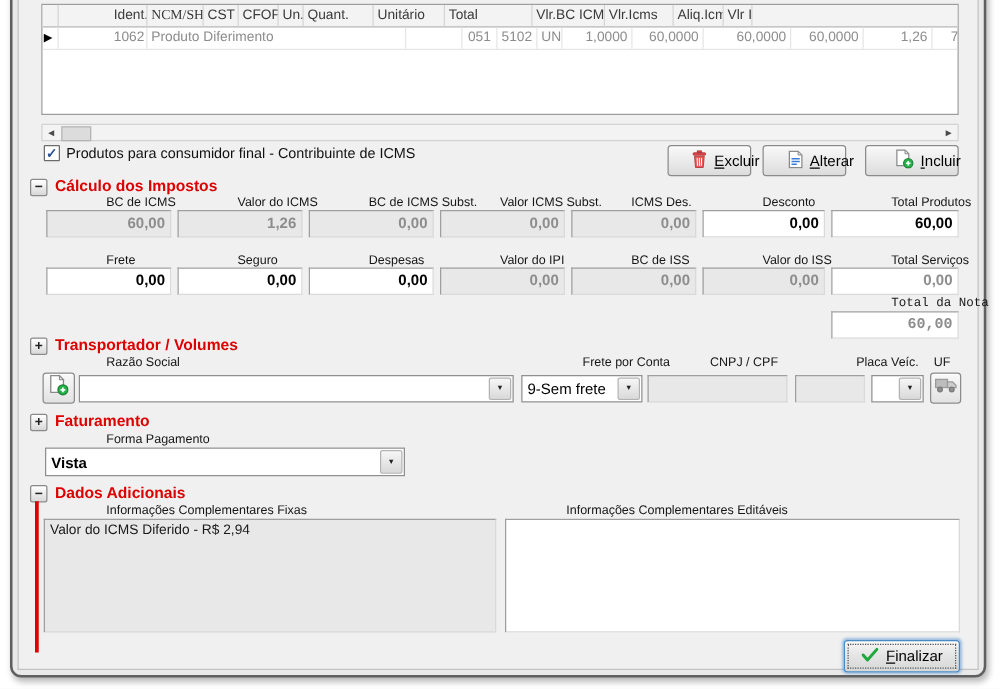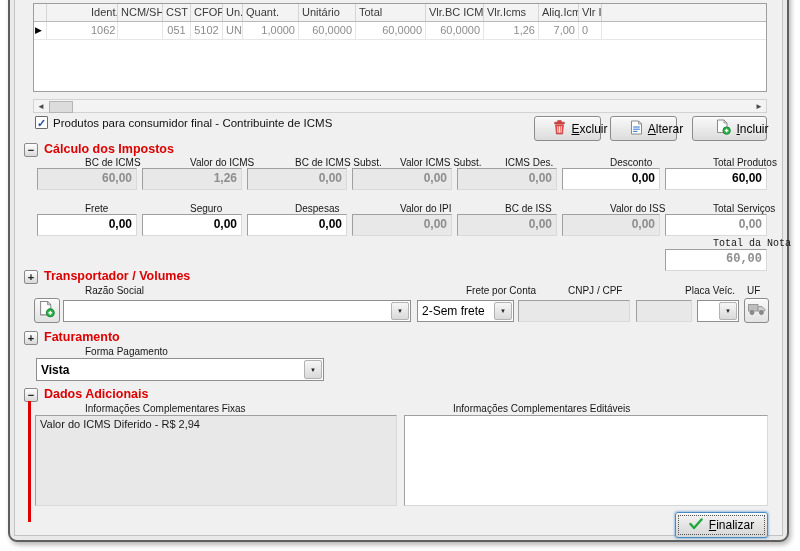--- a/index.html
+++ b/index.html
@@ -13,21 +13,21 @@
   #panel{left:14px;top:0;width:769px;height:536px;background:#f0f0f0;border:1px solid #c2c2c2;border-top:none;}
 
   
   #grid{left:33px;top:3px;width:734px;height:89px;background:#fff;border:1px solid #9e9e9e;overflow:hidden;}
   .grow{display:flex;height:17px;line-height:17px;font-size:11px;white-space:nowrap;}
   .gh{background:#f3f3f3;color:#3a3a3a;border-bottom:1px solid #b9b9b9;}
   .gh>div{border-right:1px solid #d6d6d6;}
   .gd{color:#8c8c8c;border-bottom:1px solid #e6e6e6;}
   .gd>div{border-right:1px solid #e6e6e6;}
   .grow>div{box-sizing:border-box;padding:0 3px;overflow:hidden;flex:none;}
-  .c0{width:13px;padding:0 1px!important;} .c1{width:30px;margin-left:41px;} .c2{width:207px;} .c3{width:45px;}
+  .c0{width:13px;padding:0 1px!important;} .c1{width:30px;margin-left:41px;} .c2{width:207px;} .c3{width:45px;font-family:Liberation Serif, serif;}
   .c4{width:28px;} .c5{width:32px;} .c6{width:20px;} .c7{width:56px;} .c8{width:57px;}
   .c9{width:70px;} .c10{width:58px;} .c11{width:55px;} .c12{width:40px;} .c13{width:23px;}
   .num{text-align:right;} .ctr{text-align:center;}
   .rowsel{color:#000;font-size:9px;}
 
   
   #hscroll{left:33px;top:99px;width:734px;height:14px;background:#f3f3f3;border:1px solid #d2d2d2;}
   .sarrow{position:absolute;top:0;width:14px;height:12px;display:flex;align-items:center;justify-content:center;
           font-size:8px;color:#4a4a4a;}
   #sthumb{position:absolute;left:15px;top:1px;width:22px;height:10px;background:#dcdcdc;border:1px solid #b5b5b5;}
@@ -95,20 +95,21 @@
     <div class="c8">Unitário</div>
     <div class="c9">Total</div>
     <div class="c10">Vlr.BC ICMS</div>
     <div class="c11">Vlr.Icms</div>
     <div class="c12">Aliq.Icms</div>
     <div class="c13">Vlr IPI</div>
   </div>
   <div class="grow gd">
     <div class="c0 rowsel">▶</div>
     <div class="c1 num">1062</div>
+    <div class="c2">Produto Diferimento</div>
     <div class="c3 num"></div>
     <div class="c4 ctr">051</div>
     <div class="c5 ctr">5102</div>
     <div class="c6">UN</div>
     <div class="c7 num">1,0000</div>
     <div class="c8 num">60,0000</div>
     <div class="c9 num">60,0000</div>
     <div class="c10 num">60,0000</div>
     <div class="c11 num">1,26</div>
     <div class="c12 num">7,00</div>
@@ -242,21 +243,21 @@
         <line x1="10.6" y1="9.8" x2="10.6" y2="13.4" stroke="#fff" stroke-width="1.3"></line>
       </svg></span>
 </div>
 <div class="abs combo" style="left:63px;top:300px;width:348px;height:22px;">
   <span class="ctxt"></span>
   <span class="carrow">▼</span>
 </div>
 
 <div class="abs flabel" style="left:418px;top:285px;">Frete por Conta</div>
 <div class="abs combo" style="left:417px;top:300px;width:97px;height:22px;">
-  <span class="ctxt">2-Sem frete</span>
+  <span class="ctxt">9-Sem frete</span>
   <span class="carrow">▼</span>
 </div>
 
 <div class="abs flabel" style="left:520px;top:285px;">CNPJ / CPF</div>
 <div class="abs rofield" style="left:518px;top:300px;width:112px;height:22px;">
   <span class="ctxt"></span>
 </div>
 
 <div class="abs flabel" style="left:637px;top:285px;">Placa Veíc.</div>
 <div class="abs rofield" style="left:636px;top:300px;width:56px;height:22px;">

